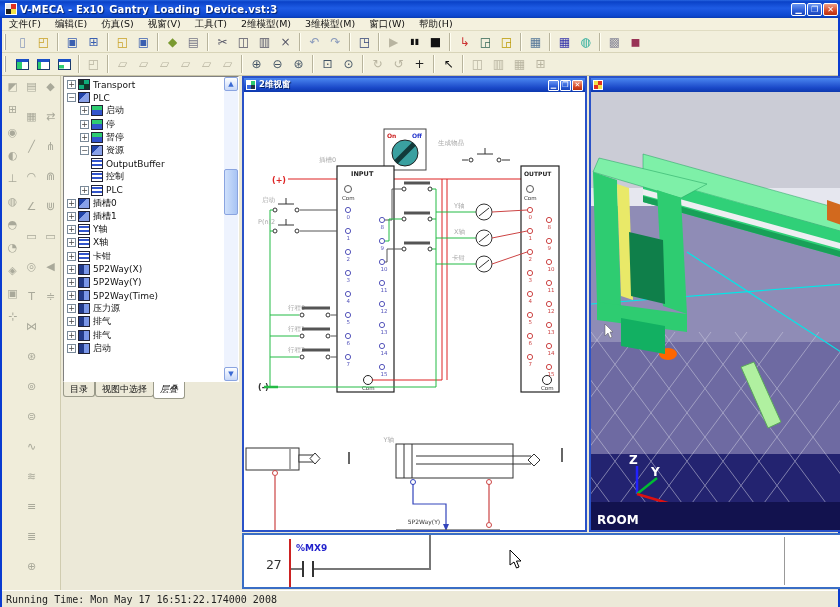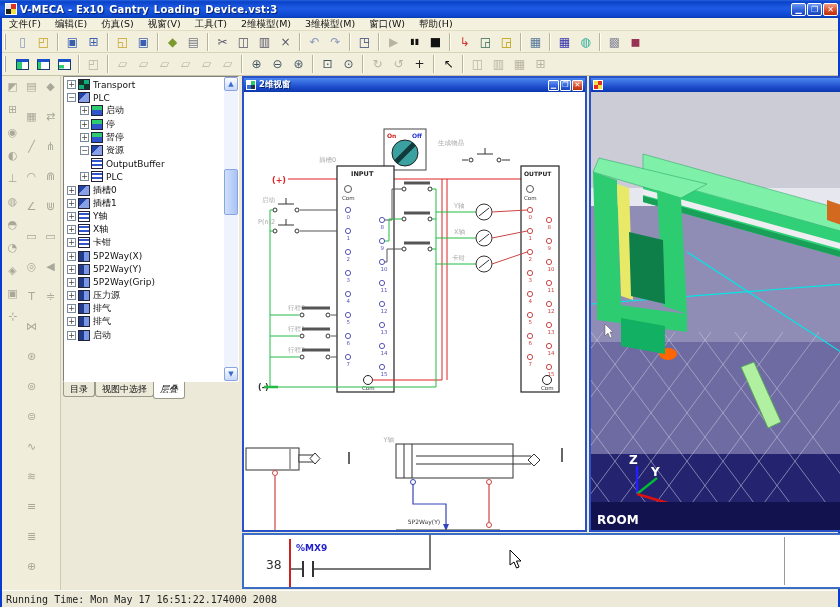--- a/index.html
+++ b/index.html
@@ -389,20 +389,25 @@
               <span class="exp">−</span>
               <span class="ti ti-plc"></span>
               <span>资源</span>
             </div>
             <div class="trow" style="padding-left: 16px;">
               <span class="exp-spacer"></span>
               <span class="ti ti-ladder"></span>
               <span>OutputBuffer</span>
             </div>
             <div class="trow" style="padding-left: 16px;">
+              <span class="exp-spacer"></span>
+              <span class="ti ti-ladder"></span>
+              <span>控制</span>
+            </div>
+            <div class="trow" style="padding-left: 16px;">
               <span class="exp">+</span>
               <span class="ti ti-ladder"></span>
               <span>PLC</span>
             </div>
             <div class="trow" style="padding-left: 3px;">
               <span class="exp">+</span>
               <span class="ti ti-plc"></span>
               <span>插槽0</span>
             </div>
             <div class="trow" style="padding-left: 3px;">
@@ -431,21 +436,21 @@
               <span>5P2Way(X)</span>
             </div>
             <div class="trow" style="padding-left: 3px;">
               <span class="exp">+</span>
               <span class="ti ti-valve"></span>
               <span>5P2Way(Y)</span>
             </div>
             <div class="trow" style="padding-left: 3px;">
               <span class="exp">+</span>
               <span class="ti ti-valve"></span>
-              <span>5P2Way(Grip)</span>
+              <span>5P2Way(Time)</span>
             </div>
             <div class="trow" style="padding-left: 3px;">
               <span class="exp">+</span>
               <span class="ti ti-valve"></span>
               <span>压力源</span>
             </div>
             <div class="trow" style="padding-left: 3px;">
               <span class="exp">+</span>
               <span class="ti ti-valve"></span>
               <span>排气</span>
@@ -782,21 +787,21 @@
             <text x="60" y="384" font-size="12" font-weight="bold" fill="#fff">Y</text>
             <text x="84" y="424" font-size="12" font-weight="bold" fill="#fff">X</text>
           </g>
           <rect x="0" y="410" width="253" height="31" fill="#12124e"></rect>
           <text x="6" y="432" font-size="12" font-weight="bold" fill="#fff">ROOM</text>
         </svg>
       </div>
     </div>
 
     <div id="ladderstrip">
-      <div class="rungnum">38</div>
+      <div class="rungnum">27</div>
       <div class="rail"></div>
       <div class="contact-label">%MX9</div>
       <div class="lwire" style="left:47px;top:33px;width:11px;height:2px"></div>
       <div class="cbar" style="left:58px"></div>
       <div class="cbar" style="left:68px"></div>
       <div class="lwire" style="left:70px;top:33px;width:115px;height:2px"></div>
       <div class="lwire" style="left:185px;top:0;width:2px;height:35px"></div>
       <div class="divider"></div>
       <svg id="cursor" width="13" height="20">
         <polygon points="1,1 1,16 5,13 7.5,19 10,18 7.5,12 12,12" fill="#fff" stroke="#000"></polygon>

